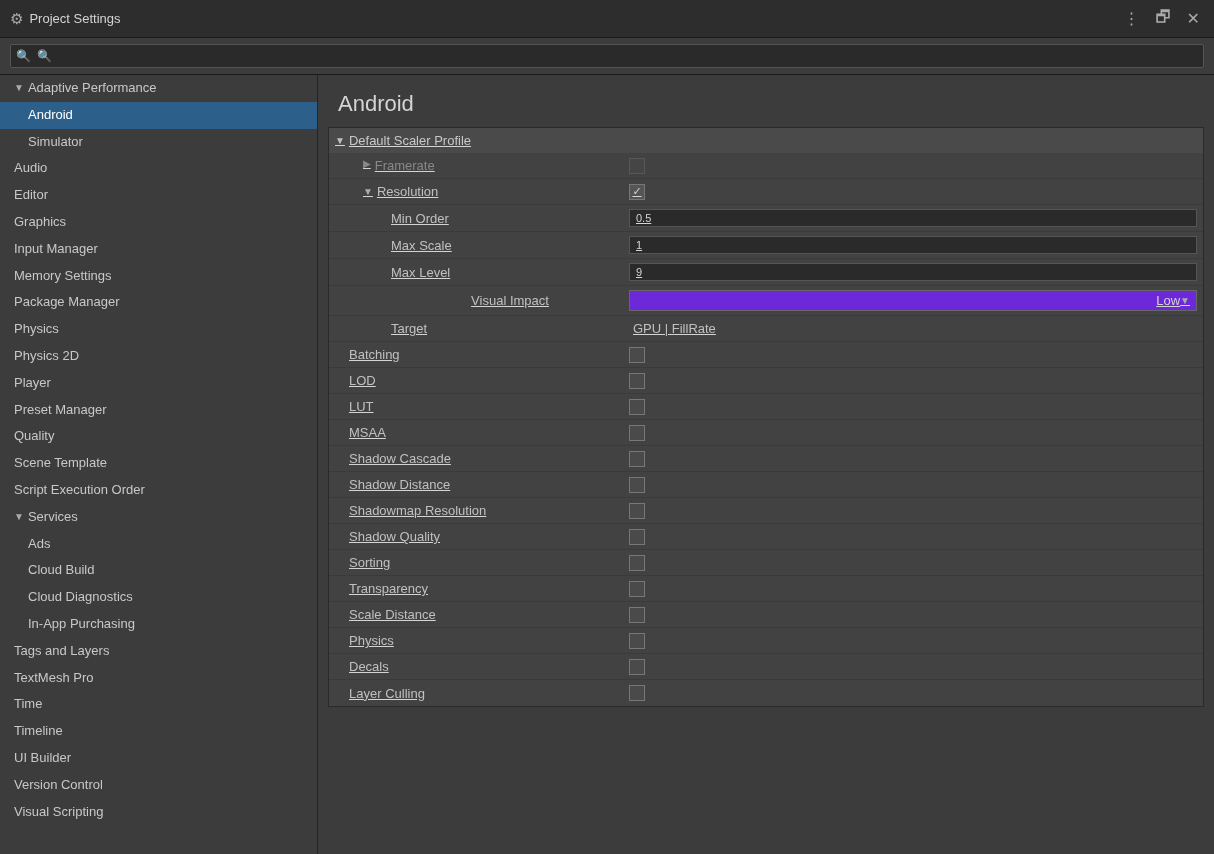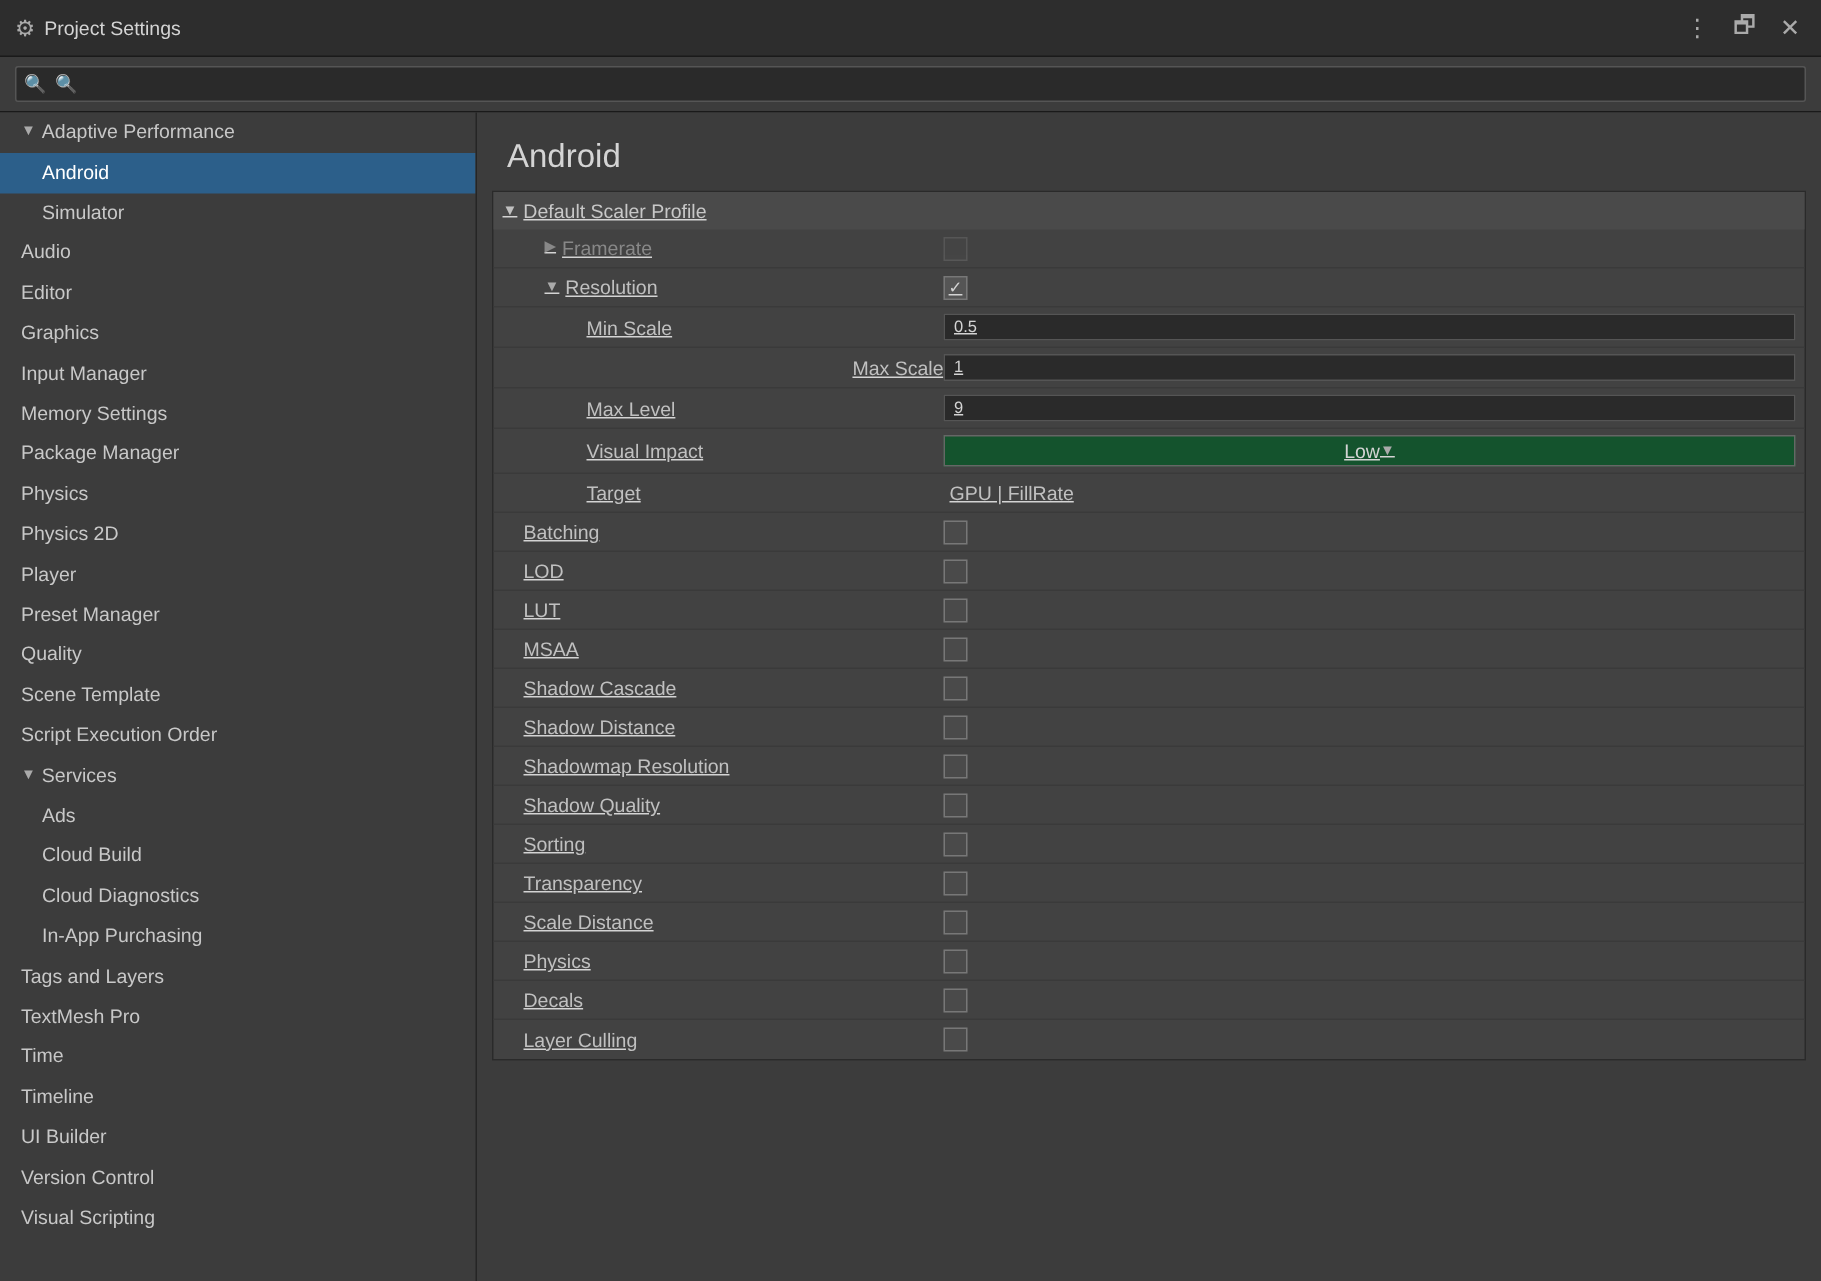--- a/index.html
+++ b/index.html
@@ -196,29 +196,29 @@
       border: 1px solid #555;
       color: #d4d4d4;
       padding: 2px 6px;
       font-size: 11px;
       width: 100%;
       outline: none;
     }
 
     
     .dropdown {
-      background: #14532d;
+      background: #6d28d9;
       border: 1px solid #666;
       color: #d4d4d4;
       padding: 2px 6px;
       font-size: 13px;
       width: 100%;
       display: flex;
       align-items: center;
-      justify-content: center;
+      justify-content: flex-end;
       cursor: pointer;
     }
     .dropdown-arrow { color: #aaa; font-size: 10px; }
 
     
     .static-value {
       color: #c0c0c0;
       font-size: 13px;
       padding-left: 4px;
     }
@@ -360,39 +360,39 @@
           <div class="setting-row">
   <span class="setting-label" style="padding-left:14px;display:flex;align-items:center;">
     <span class="arrow down" style="margin-right:4px;"></span>
     <span>Resolution</span>
   </span>
   <div class="setting-value">
     <div class="checkbox-custom checked"></div>
   </div>
           </div>
           <div class="setting-row">
-    <span class="setting-label" style="padding-left:42px;">Min Scale</span>
+    <span class="setting-label" style="padding-left:42px;">Min Order</span>
     <div class="setting-value">
               <input type="text" class="text-input" value="0.5" style="">
             </div>
           </div>
           <div class="setting-row">
-    <span class="setting-label" style="padding-left:42px;text-align:right;">Max Scale</span>
+    <span class="setting-label" style="padding-left:42px;">Max Scale</span>
     <div class="setting-value">
               <input type="text" class="text-input" value="1" style="">
             </div>
           </div>
           <div class="setting-row">
     <span class="setting-label" style="padding-left:42px;">Max Level</span>
     <div class="setting-value">
               <input type="text" class="text-input" value="9" style="">
             </div>
           </div>
           <div class="setting-row">
-    <span class="setting-label" style="padding-left:42px;">Visual Impact</span>
+    <span class="setting-label" style="padding-left:42px;text-align:center;">Visual Impact</span>
     <div class="setting-value">
               <div class="dropdown">
                 <span>Low</span>
                 <span class="dropdown-arrow">▼</span>
               </div>
             </div>
           </div>
           <div class="setting-row">
     <span class="setting-label" style="padding-left:42px;">Target</span>
     <div class="setting-value">

